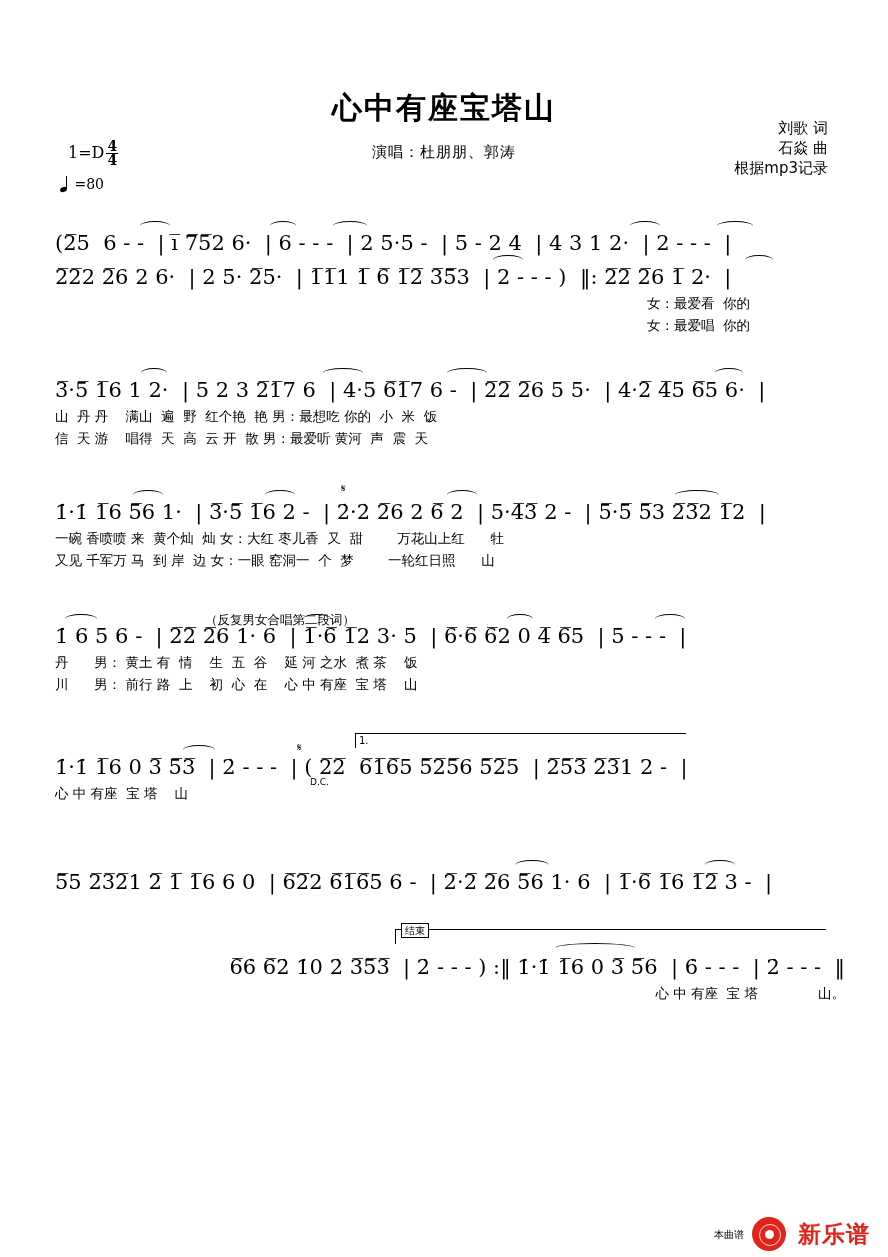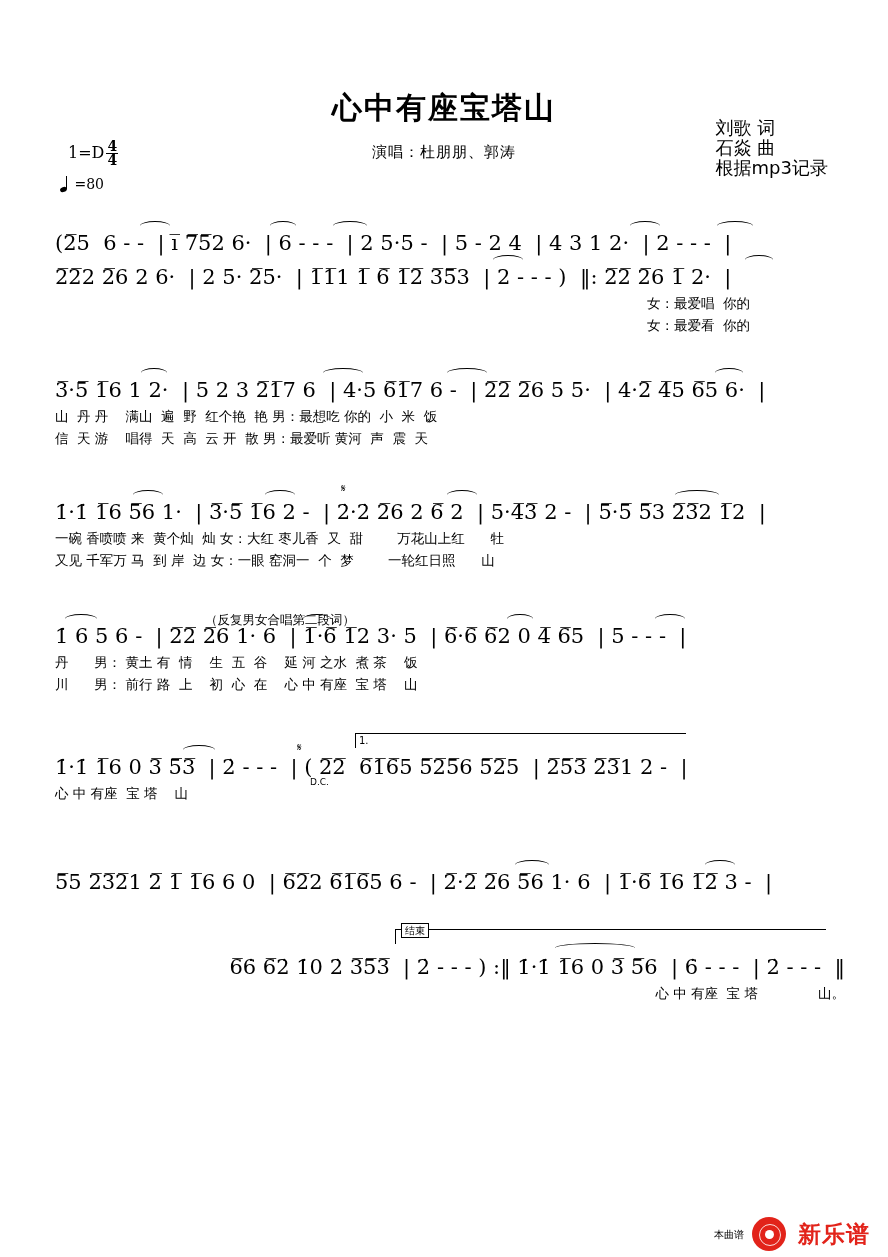--- a/index.html
+++ b/index.html
@@ -33,22 +33,22 @@
     text-align: center;
     font-size: 15px;
     margin-top: 14px;
     letter-spacing: 1px;
     font-family: "DejaVu Sans", sans-serif;
   }
   .credits {
     position: absolute;
     right: 60px;
     top: 118px;
-    text-align: left;
-    font-size: 18px;
+    text-align: right;
+    font-size: 15px;
     line-height: 20px;
     font-family: "DejaVu Sans", sans-serif;
   }
   .keysig {
     position: absolute;
     left: 68px;
     top: 140px;
     font-size: 16px;
     font-family: "DejaVu Serif", serif;
   }
@@ -242,22 +242,22 @@
       <div class="notes">(2̅5  6 - -  | i̅ 7̅5̅2 6·  | 6 - - -  | 2 5·5 -  | 5 - 2 4  | 4 3 1 2·  | 2 - - -  |</div>
     </div>
   </div>
 
   <div class="system" style="top:265px;">
     <div class="note-line">
       <div class="slur" style="left:438px; top:-10px; width:30px;"></div>
       <div class="slur" style="left:690px; top:-10px; width:28px;"></div>
       <div class="notes">2̅2̅2 2̅6 2 6·  | 2 5· 2̅5·  | 1̅1̅1 1̅ 6̅ 1̅2̅ 3̅5̅3  | 2 - - - )  ‖: 2̅2̅ 2̅6 1̅ 2·  |</div>
     </div>
+    <div class="lyrics" style="padding-left:592px;">女：最爱看  你的</div>
     <div class="lyrics" style="padding-left:592px;">女：最爱唱  你的</div>
-    <div class="lyrics" style="padding-left:592px;">女：最爱看  你的</div>
   </div>
 
   <div class="system" style="top:378px;">
     <div class="note-line">
       <div class="slur" style="left:86px; top:-10px; width:26px;"></div>
       <div class="slur" style="left:268px; top:-10px; width:40px;"></div>
       <div class="slur" style="left:392px; top:-10px; width:40px;"></div>
       <div class="slur" style="left:660px; top:-10px; width:28px;"></div>
       <div class="notes">3̅·5̅ 1̅6 1 2·  | 5 2 3 2̅1̅7 6  | 4·5 6̅1̅7 6 -  | 2̅2̅ 2̅6 5 5·  | 4·2̅ 4̅5 6̅5 6·  |</div>
     </div>

